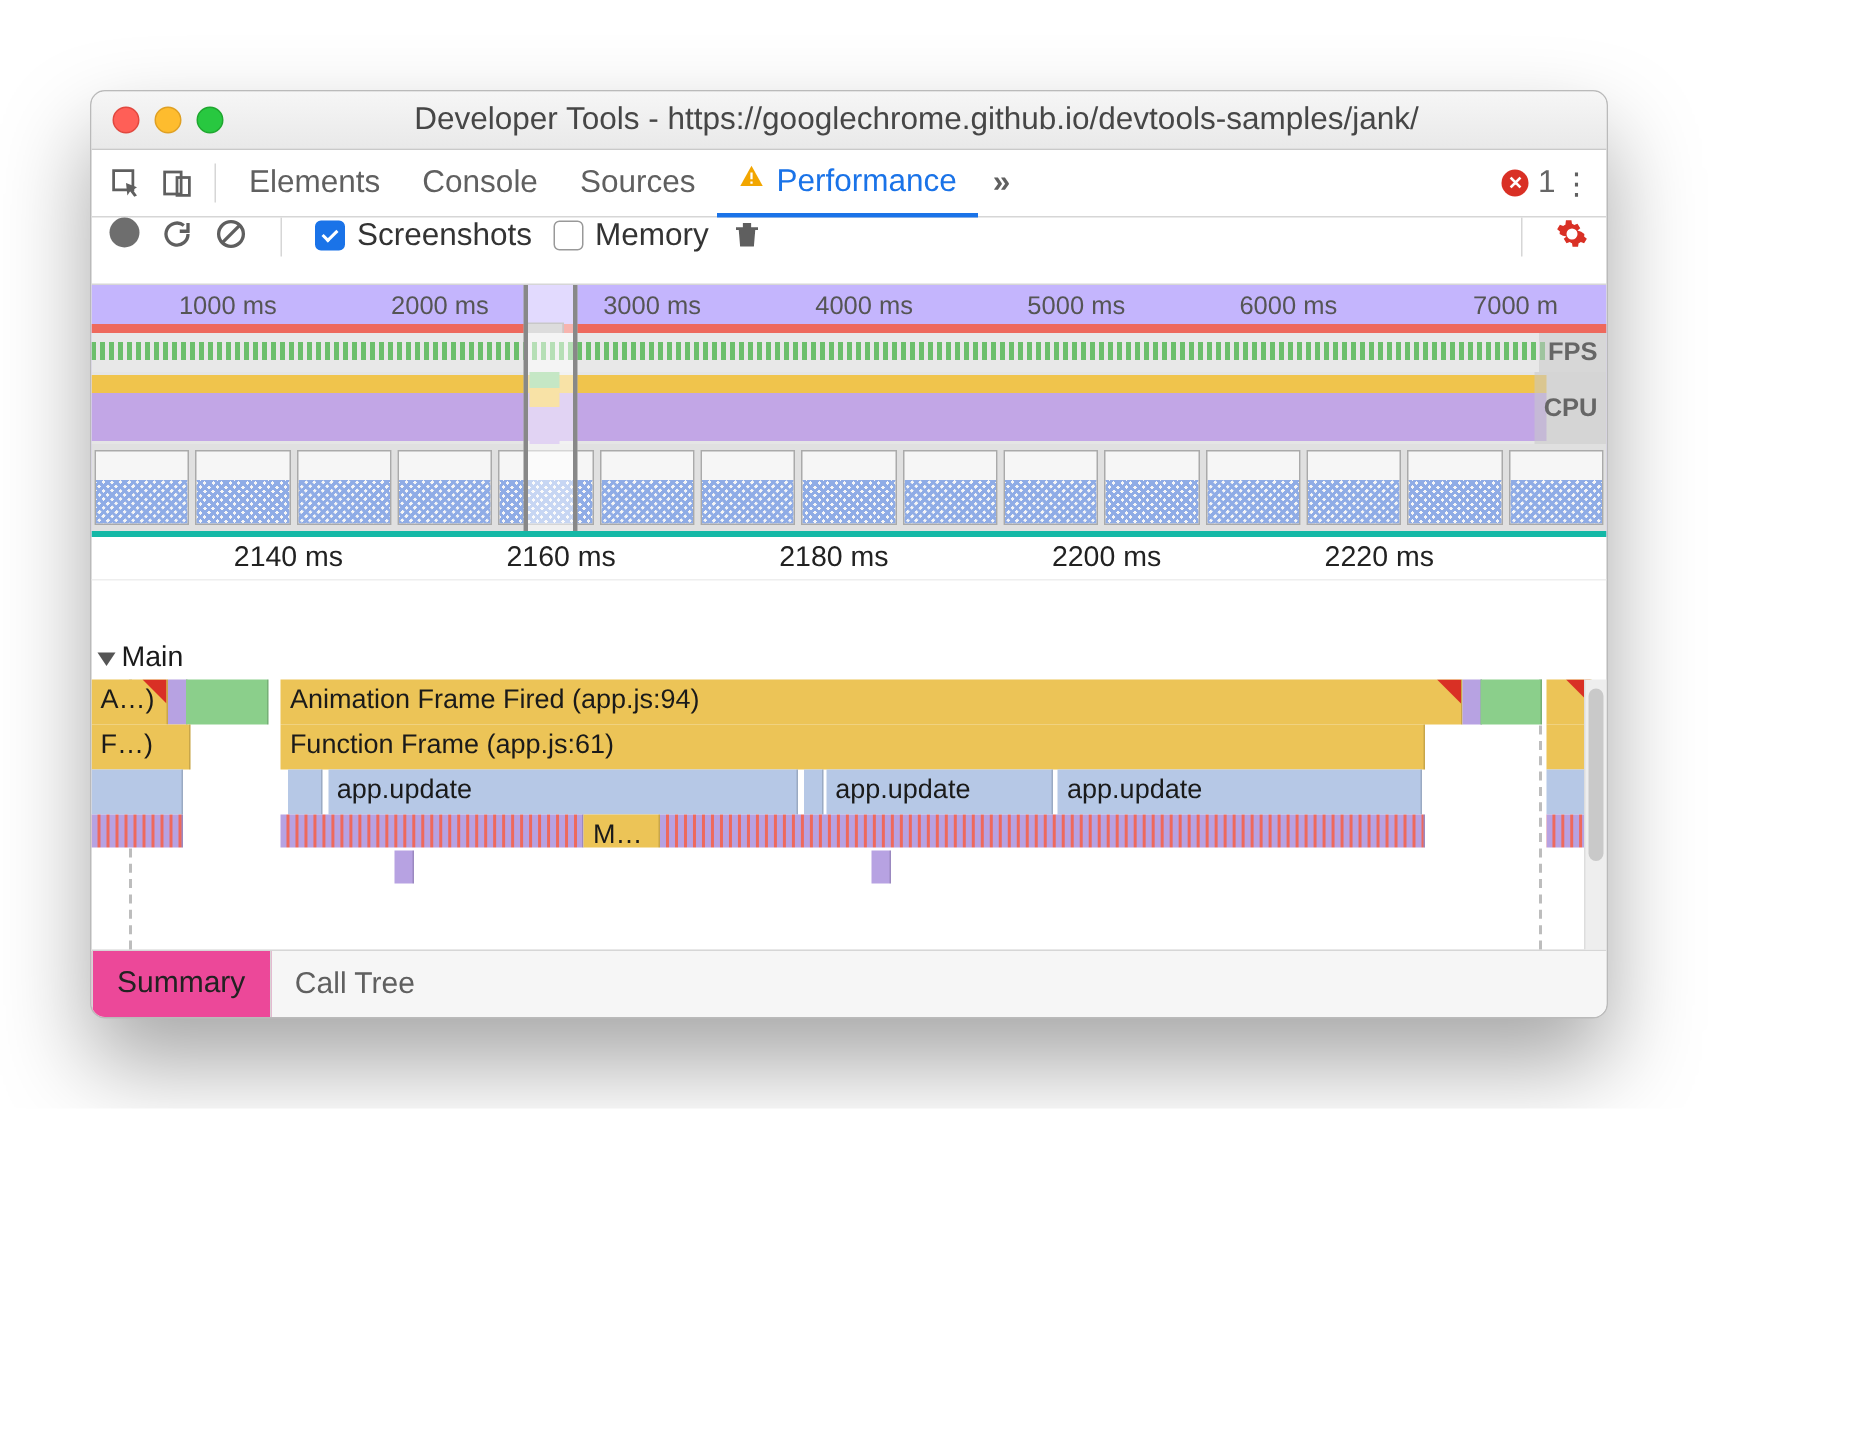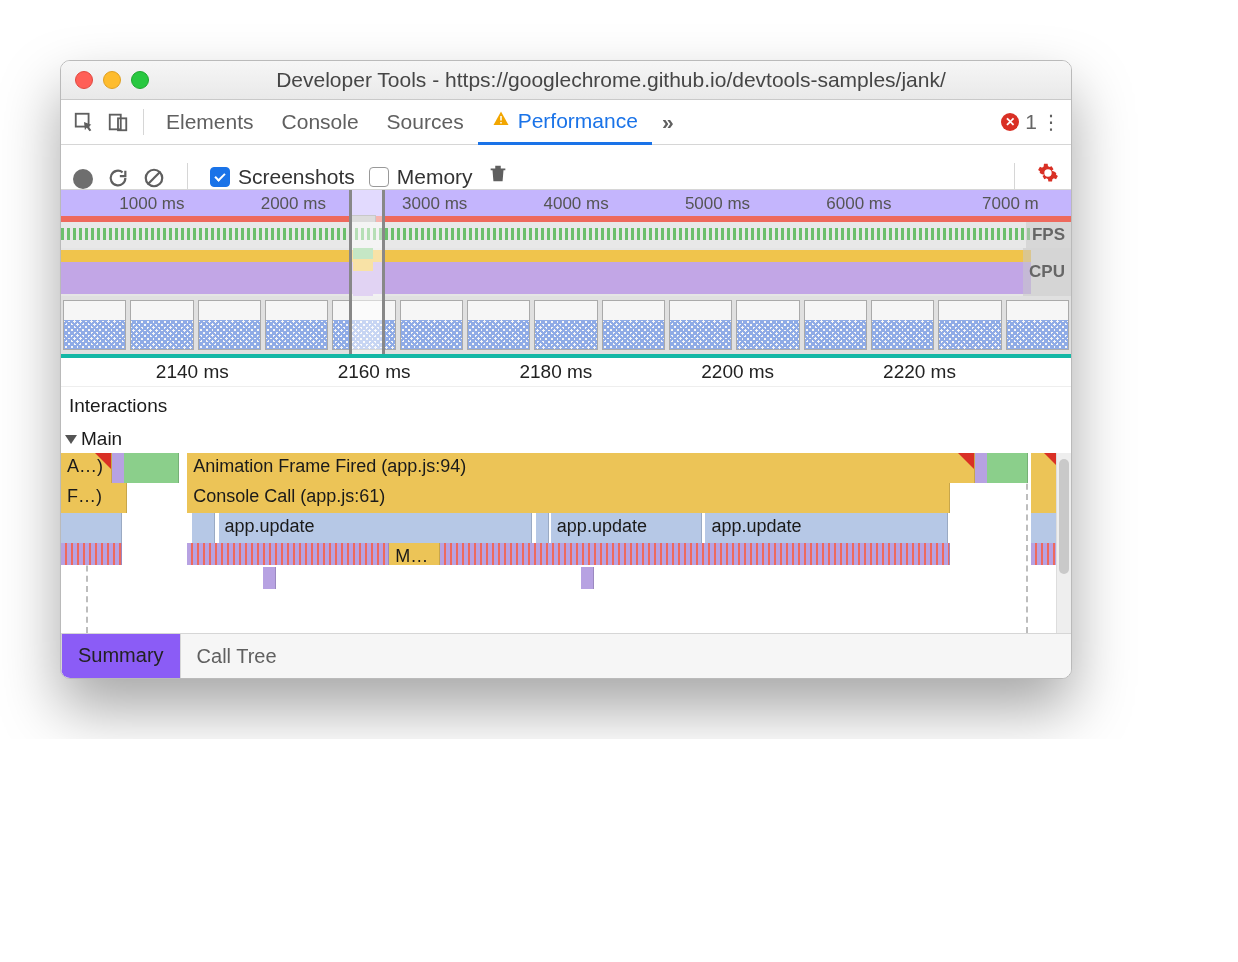--- a/index.html
+++ b/index.html
@@ -44,21 +44,21 @@
   .divider{width:1px;height:26px;background:#d6d6d6;margin:0 8px;}
   .tab{padding:0 14px;height:44px;display:flex;align-items:center;gap:8px;cursor:default;}
   .tab.active{color:#1a73e8;border-bottom:3px solid #1a73e8;height:41px;margin-bottom:-1px;}
   .more{padding:0 10px;font-weight:700;color:#606060;}
   .spacer{flex:1;}
   .err{display:flex;align-items:center;gap:6px;color:#666;}
   .err .badge{width:18px;height:18px;border-radius:50%;background:#d93025;color:#fff;display:flex;align-items:center;justify-content:center;font-size:12px;font-weight:700;}
   .kebab{width:28px;text-align:center;font-size:20px;color:#606060;}
   
   .toolbar{
-    display:flex;align-items:flex-end;gap:14px;
+    display:flex;align-items:flex-start;gap:14px;
     height:44px;padding:0 12px;
     border-bottom:1px solid #d6d6d6;
     color:#333;
   }
   .record{width:20px;height:20px;border-radius:50%;background:#6e6e6e;}
   .reload{width:22px;height:22px;}
   .clear{width:22px;height:22px;}
   .chk{display:flex;align-items:center;gap:8px;}
   .chkbox{width:18px;height:18px;border-radius:4px;border:1px solid #999;display:flex;align-items:center;justify-content:center;}
   .chkbox.checked{background:#1a73e8;border-color:#1a73e8;}
@@ -106,21 +106,21 @@
   .c-purple{background:#b7a2e2;}
   .c-blue{background:#b6c8e6;}
   .c-stripes{background:repeating-linear-gradient(90deg,#b7a2e2 0 4px,#ee695d 4px 6px);}
   .rtri{position:absolute;top:0;right:0;width:0;height:0;border-top:16px solid #d93025;border-left:16px solid transparent;}
   .vline{position:absolute;top:0;bottom:0;border-left:2px dashed #bdbdbd;}
   .scrollbar{position:absolute;right:0;top:0;bottom:0;width:14px;background:#eee;border-left:1px solid #ddd;}
   .sthumb{position:absolute;left:2px;right:2px;top:6px;height:64%;background:#c9c9c9;border-radius:6px;}
   
   .bottomtabs{display:flex;align-items:center;height:44px;border-top:1px solid #d6d6d6;background:#f6f6f6;color:#606060;font-size:20px;}
   .btab{height:100%;display:flex;align-items:center;padding:0 16px;}
-  .btab.active{background:#8b5cf6;border:1px solid #d6d6d6;border-bottom:0;border-top:0;color:#222;margin-top:-1px;}
+  .btab.active{background:#ec4899;border:1px solid #d6d6d6;border-bottom:0;border-top:0;color:#222;margin-top:-1px;}
   .warn{color:#f2a600;}
 </style>
 </head>
 <body>
 
 <div class="window">
 
   <div class="titlebar">
     <div class="dots">
       <div class="dot red"></div>
@@ -255,21 +255,20 @@
     <div class="druler">
       <span class="dtick" style="left:13%">2140 ms</span>
       <span class="dtick" style="left:31%">2160 ms</span>
       <span class="dtick" style="left:49%">2180 ms</span>
       <span class="dtick" style="left:67%">2200 ms</span>
       <span class="dtick" style="left:85%">2220 ms</span>
     </div>
 
 
     <div class="row interrow">
-      <div class="label">Interactions</div>
       <div class="track"></div>
     </div>
 
     <div class="mainhdr">
       <span class="tri"></span>
       <span>Main</span>
     </div>
 
     <div class="flame">
       <div class="vline" style="left:2.5%"></div>
@@ -279,21 +278,21 @@
       <div class="bar c-purple" style="top:0;left:5%;width:1.2%;"></div>
       <div class="bar c-green" style="top:0;left:6.2%;width:5.5%;"></div>
       <div class="bar c-yellow" style="top:0;left:12.5%;width:78%;"><span>Animation Frame Fired (app.js:94)</span><span class="rtri"></span></div>
       <div class="bar c-purple" style="top:0;left:90.5%;width:1.2%;"></div>
       <div class="bar c-green" style="top:0;left:91.7%;width:4%;"></div>
       <div class="bar c-yellow" style="top:0;left:96%;width:3%;">
           <span class="rtri"></span>
         </div>
 
       <div class="bar c-yellow" style="top:30px;left:0;width:6.5%;"><span>F…)</span></div>
-      <div class="bar c-yellow" style="top:30px;left:12.5%;width:75.5%;"><span>Console Call (app.js:61)</span></div>
+      <div class="bar c-yellow" style="top:30px;left:12.5%;width:75.5%;"><span>Function Frame (app.js:61)</span></div>
       <div class="bar c-yellow" style="top:30px;left:96%;width:3%;"></div>
 
       <div class="bar c-blue" style="top:60px;left:0;width:6%;"></div>
       <div class="bar c-blue" style="top:60px;left:13%;width:2.2%;"></div>
       <div class="bar c-blue" style="top:60px;left:15.6%;width:31%;"><span>app.update</span></div>
       <div class="bar c-blue" style="top:60px;left:47%;width:1.2%;"></div>
       <div class="bar c-blue" style="top:60px;left:48.5%;width:15%;"><span>app.update</span></div>
       <div class="bar c-blue" style="top:60px;left:63.8%;width:24%;"><span>app.update</span></div>
       <div class="bar c-blue" style="top:60px;left:96%;width:3%;"></div>
 

